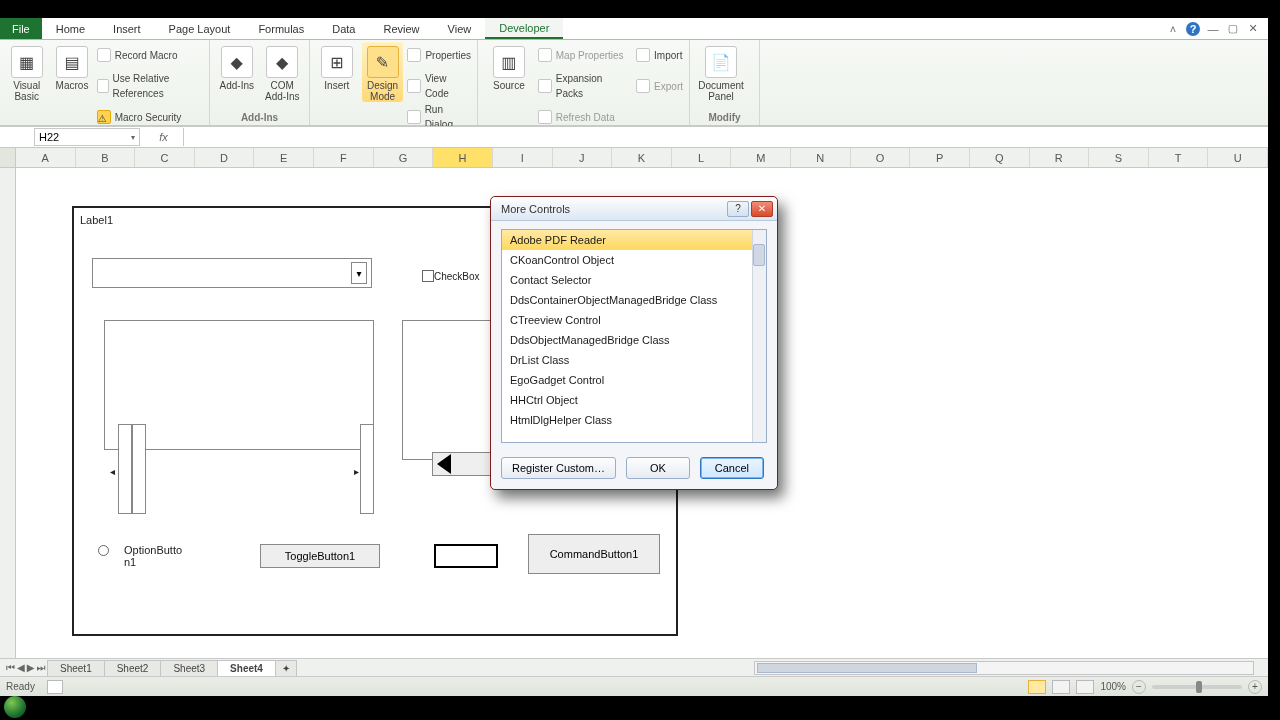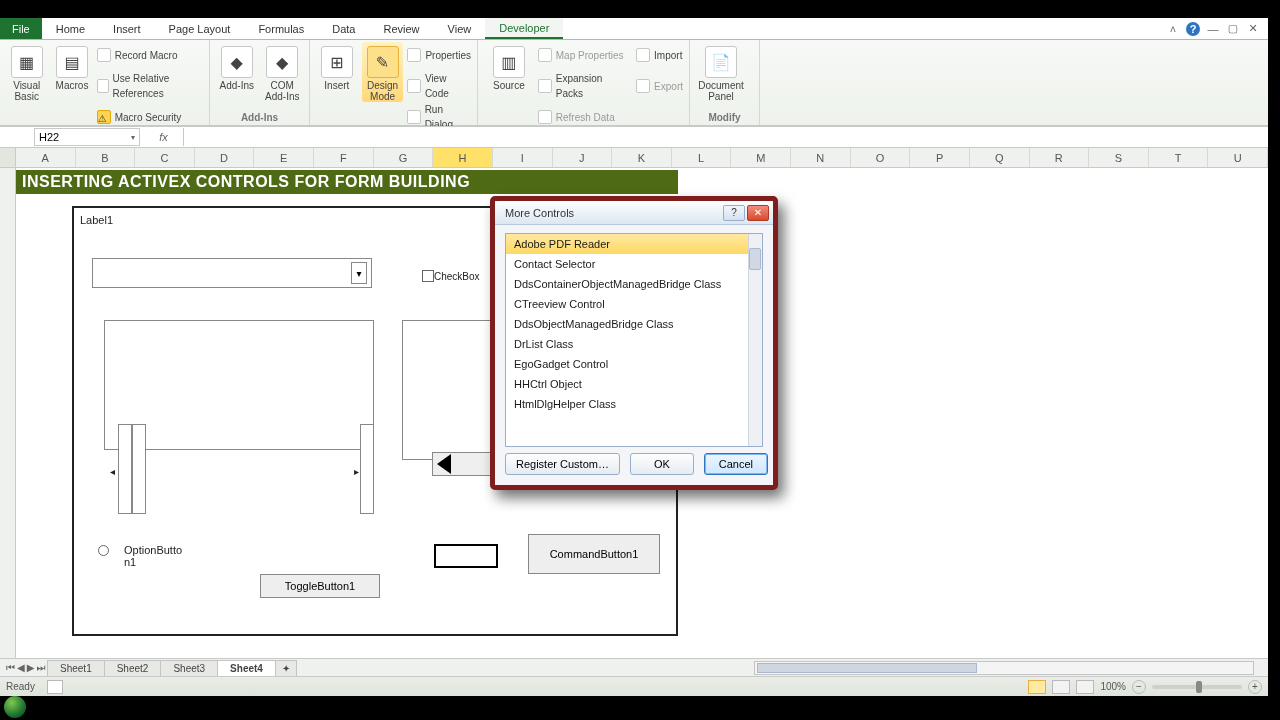--- a/index.html
+++ b/index.html
@@ -50,41 +50,41 @@
   .canvas { position:absolute; left:72px; top:38px; width:606px; height:430px; border:2px solid #222; background:#fff;}
   .lbltxt { position:absolute; font-size:11px; color:#222;}
   .combo { position:absolute; border:1px solid #888; height:30px; background:#fff; display:flex; align-items:center; justify-content:flex-end; padding-right:4px;}
   .combo .ar { width:16px; height:22px; border:1px solid #888; display:flex; align-items:center; justify-content:center; font-size:10px;}
   .chkline { position:absolute; font-size:10px; color:#222; display:flex; align-items:center; }
   .chkline .bx { width:12px; height:12px; border:1px solid #666; background:#fff;}
   .listbox { position:absolute; border:1px solid #888; background:#fff;}
   .hscroll { position:absolute; height:24px; border:1px solid #888; background:#efefef; display:flex; align-items:center; justify-content:space-between; padding:0 4px;}
   .radio { position:absolute; font-size:11px; color:#222; display:flex; align-items:flex-start; gap:15px; line-height:12px;}
   .radio .dot { width:11px; height:11px; border:1px solid #666; border-radius:50%; margin-top:1px;}
-  .toggle { position:absolute; border:1px solid #888; background:#eee; font-size:11px; display:flex; align-items:center; justify-content:center;margin-top:30px;}
+  .toggle { position:absolute; border:1px solid #888; background:#eee; font-size:11px; display:flex; align-items:center; justify-content:center;}
   .imgbox { position:absolute; border:2px solid #000; background:#fff;}
   .cmd { position:absolute; border:1px solid #888; background:#eee; font-size:11px; display:flex; align-items:center; justify-content:center;}
 
   .scroll-outline { position:absolute; border:1px solid #888; background:#fff;}
   .tri-left   { width:0;height:0;border-top:10px solid transparent;border-bottom:10px solid transparent;border-right:14px solid #000;}
   .tri-right  { width:0;height:0;border-top:10px solid transparent;border-bottom:10px solid transparent;border-left:14px solid #000;}
 
   
-  .dialog { position:absolute; left:490px; top:196px; width:288px; background:#f3f5f8; border:5px solid #7f1d1d; border-radius:5px; box-shadow:6px 8px 14px rgba(0,0,0,.55); }
+  .dialog { position:absolute; left:490px; top:196px; width:288px; background:#f3f5f8; border:1px solid #7f1d1d; border-radius:5px; box-shadow:6px 8px 14px rgba(0,0,0,.55); }
   .dlg-titlebar { height:24px; background:linear-gradient(#fdfefe,#dce7f3); border-bottom:1px solid #b7c9dd; display:flex; align-items:center; font-size:11px; color:#333; padding-left:10px; border-radius:5px 5px 0 0;}
   .dlg-titlebar .btns { margin-left:auto; display:flex; gap:2px; padding-right:4px;}
   .dlg-titlebar .wbtn { width:22px; height:16px; border:1px solid #9aaecb; background:linear-gradient(#f2f6fb,#d5e1ef); font-size:10px; display:flex; align-items:center; justify-content:center; border-radius:2px;}
   .dlg-titlebar .wbtn.close { background:linear-gradient(#f28d7a,#d74a2e); color:#fff; border-color:#b33a22;}
   .dlg-body { padding:8px 10px 10px 10px;}
   .dlg-list { border:1px solid #9aaecb; background:#fff; height:214px; position:relative; }
   .dlg-list .track { position:absolute; right:0; top:0; width:14px; height:100%; background:#eef0f3; border-left:1px solid #cfd6df;}
   .dlg-list .thumb { position:absolute; right:1px; top:14px; width:12px; height:22px; background:#cfd8e4; border:1px solid #a9b8cc; border-radius:2px;}
   .dlg-list .item { font-size:11px; color:#1a1a1a; padding:3px 8px; line-height:14px; }
   .dlg-list .item.sel { background:linear-gradient(#ffe9a3,#ffd862); }
-  .dlg-btnrow { display:flex; gap:10px; margin-top:6px; }
+  .dlg-btnrow { display:flex; gap:10px; margin-top:14px; }
   .dlg-btn { flex:0 0 auto; height:22px; padding:0 10px; font-size:11px; background:linear-gradient(#fdfdfd,#e7ecf2); border:1px solid #9aaecb; border-radius:3px; display:flex; align-items:center; justify-content:center; min-width:64px;}
   .dlg-btn.focus { border:1px solid #2e74c4; box-shadow:0 0 0 1px #7db4ee inset; background:linear-gradient(#eaf5ff,#cfe7ff);}
 
   
   .sheettabs { position:absolute; left:0; top:658px; width:1268px; height:18px; background:#eef1ed; border-top:1px solid #c9c9c9; display:flex; align-items:center; font-size:10px; color:#444;}
   .sheettabs .nav { width:48px; display:flex; gap:2px; padding-left:6px; color:#666;}
   .sheettabs .stab { padding:2px 12px; border:1px solid #c4c4c4; border-bottom:none; background:#e6e9e4; margin-left:-1px;}
   .sheettabs .stab.active { background:#fff; font-weight:bold;}
   .sheettabs .hscrollbar { margin-left:auto; flex:0 0 500px; height:14px; border:1px solid #c4c4c4; background:#f4f4f4; position:relative; margin-right:14px;}
   .sheettabs .hscrollbar .hthumb { position:absolute; left:2px; top:1px; width:220px; height:10px; background:#cfd6df; border:1px solid #a9b8cc;}
@@ -275,21 +275,20 @@
       <div class="ch">P</div>
       <div class="ch">Q</div>
       <div class="ch">R</div>
       <div class="ch">S</div>
       <div class="ch">T</div>
       <div class="ch">U</div>
     </div>
 
   <div class="sheet">
     <div class="rowgutter"></div>
-    <div class="banner">INSERTING ACTIVEX CONTROLS FOR FORM BUILDING</div>
 
     <div class="canvas">
       <span class="lbltxt" style="left:6px; top:6px;">Label1</span>
 
       <div class="combo" style="left:18px; top:50px; width:280px;">
         <div class="ar">▾</div>
       </div>
 
       <div class="chkline" style="left:348px; top:62px;">
         <span class="bx"></span>
@@ -332,20 +331,21 @@
         <div class="wbtn">?</div>
         <div class="wbtn close">✕</div>
       </div>
     </div>
     <div class="dlg-body">
       <div class="dlg-list">
         <div class="track"></div>
         <div class="thumb"></div>
 
       <div class="item sel">Adobe PDF Reader</div>
+          <div class="item">CKoanControl Object</div>
           <div class="item">Contact Selector</div>
           <div class="item">DdsContainerObjectManagedBridge Class</div>
           <div class="item">CTreeview Control</div>
           <div class="item">DdsObjectManagedBridge Class</div>
           <div class="item">DrList Class</div>
           <div class="item">EgoGadget Control</div>
           <div class="item">HHCtrl Object</div>
           <div class="item">HtmlDlgHelper Class</div>
         </div>
       <div class="dlg-btnrow">

